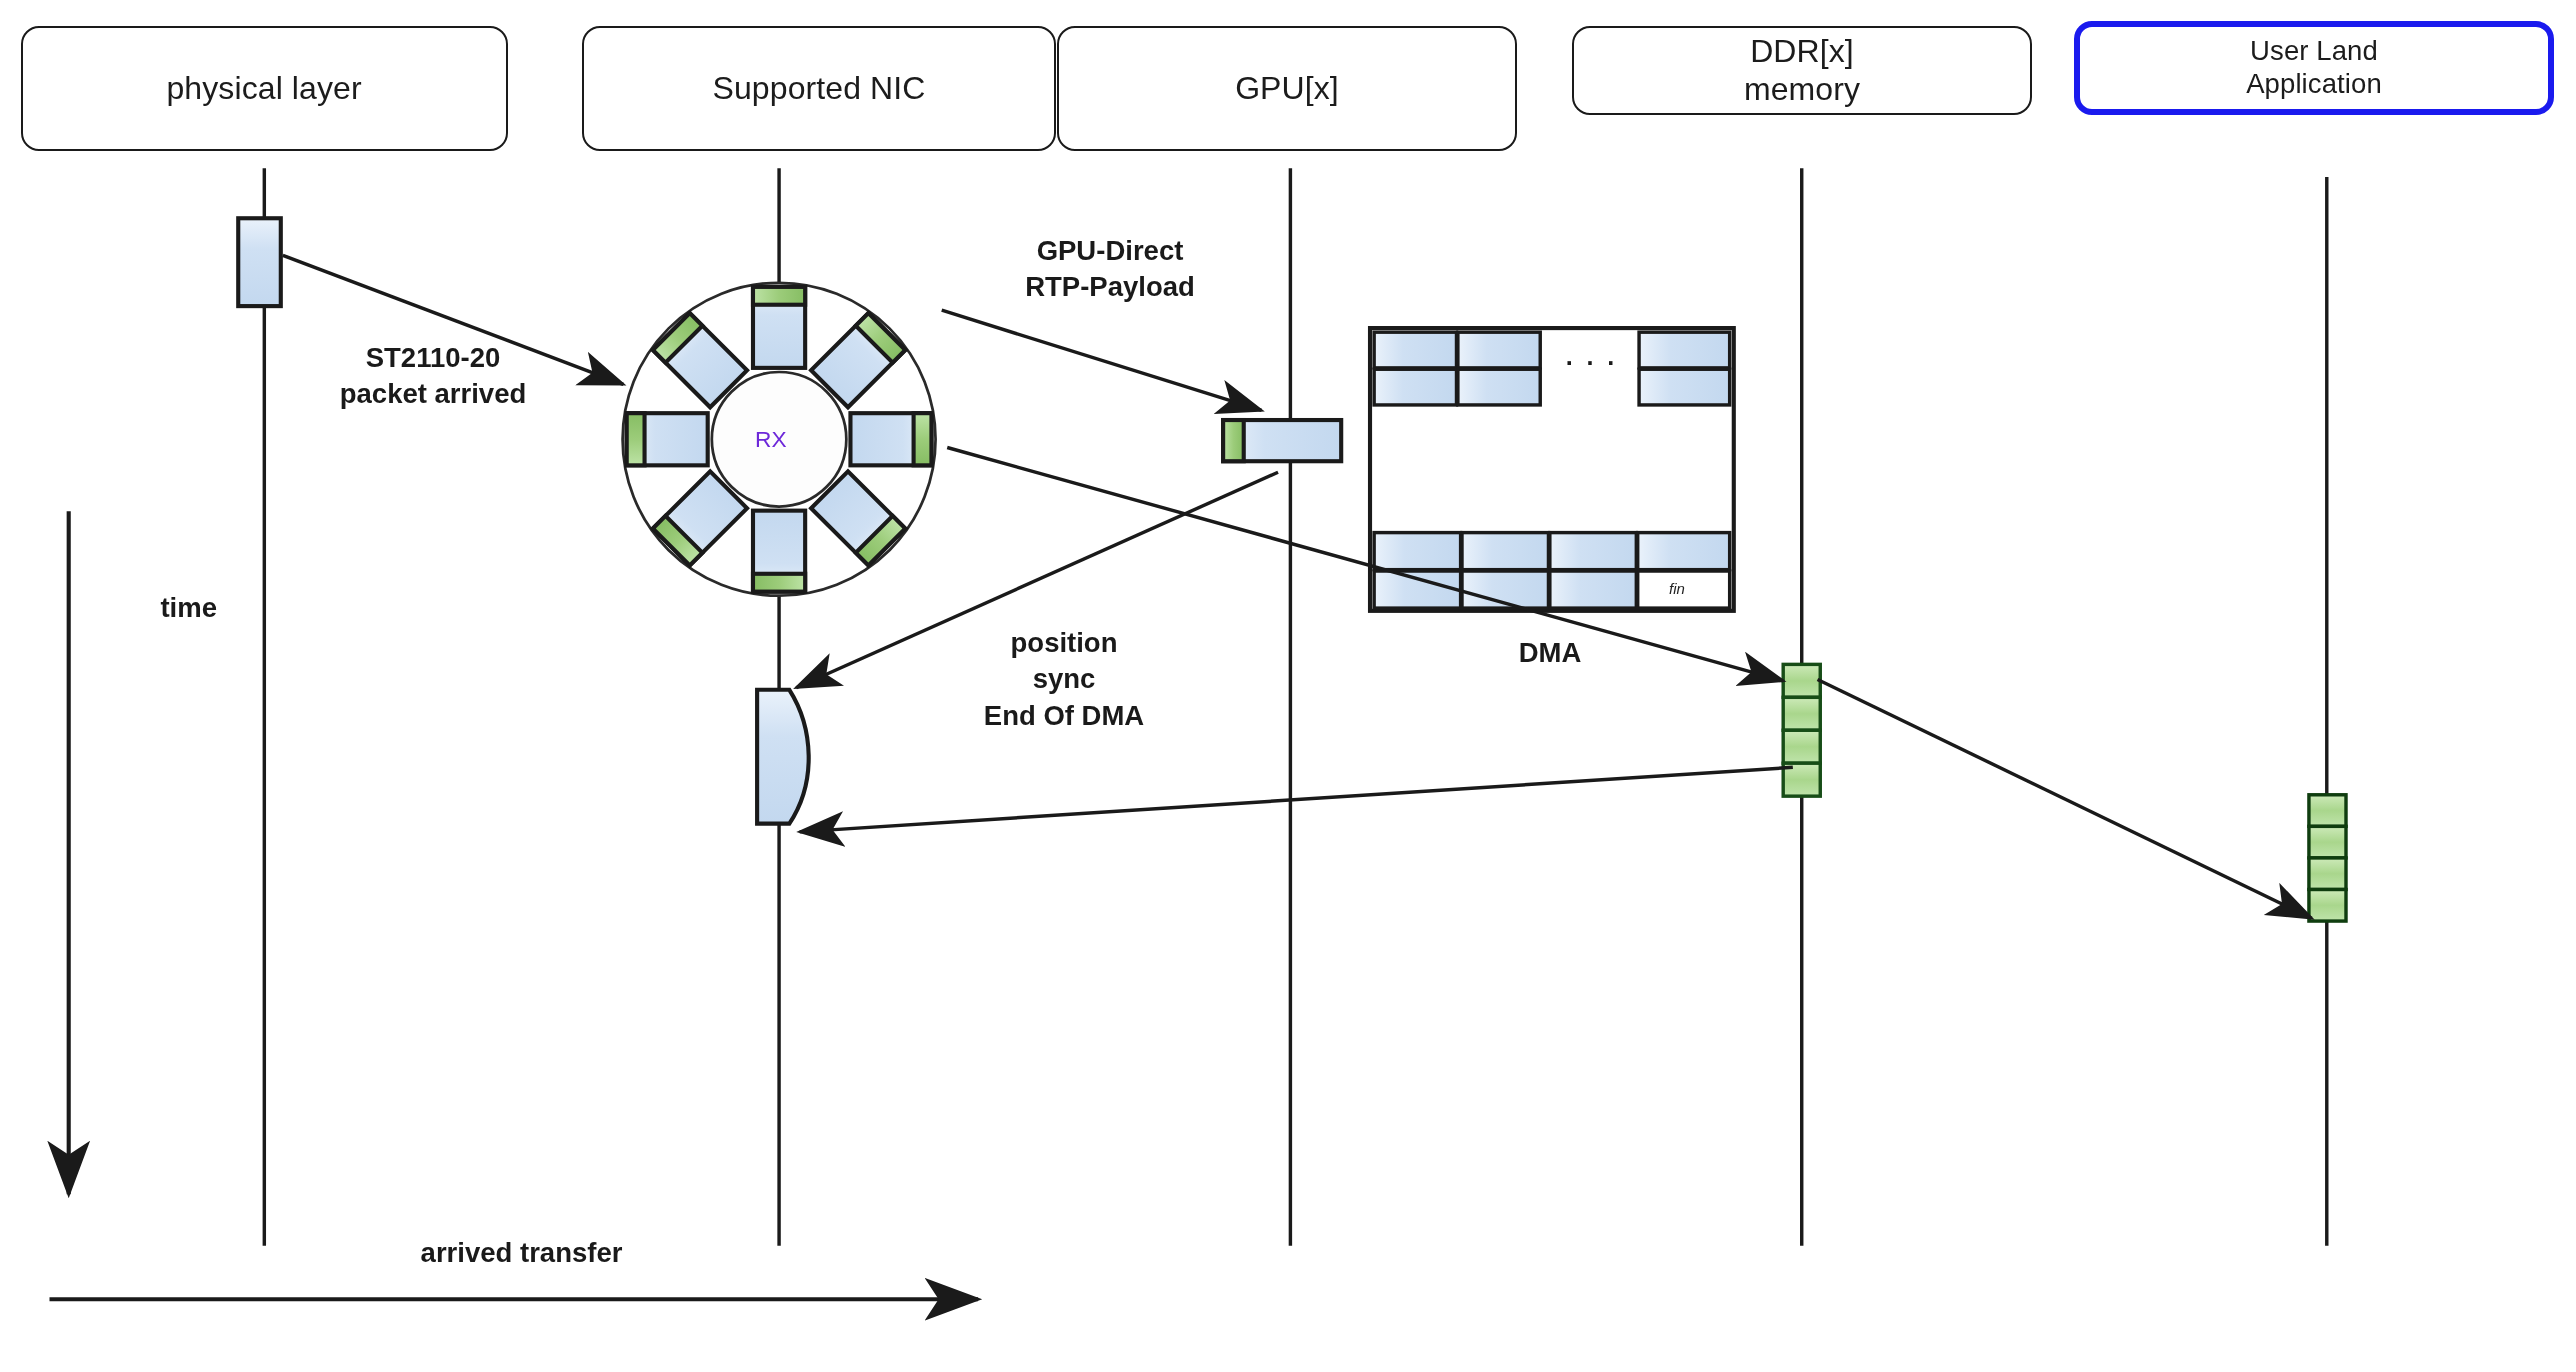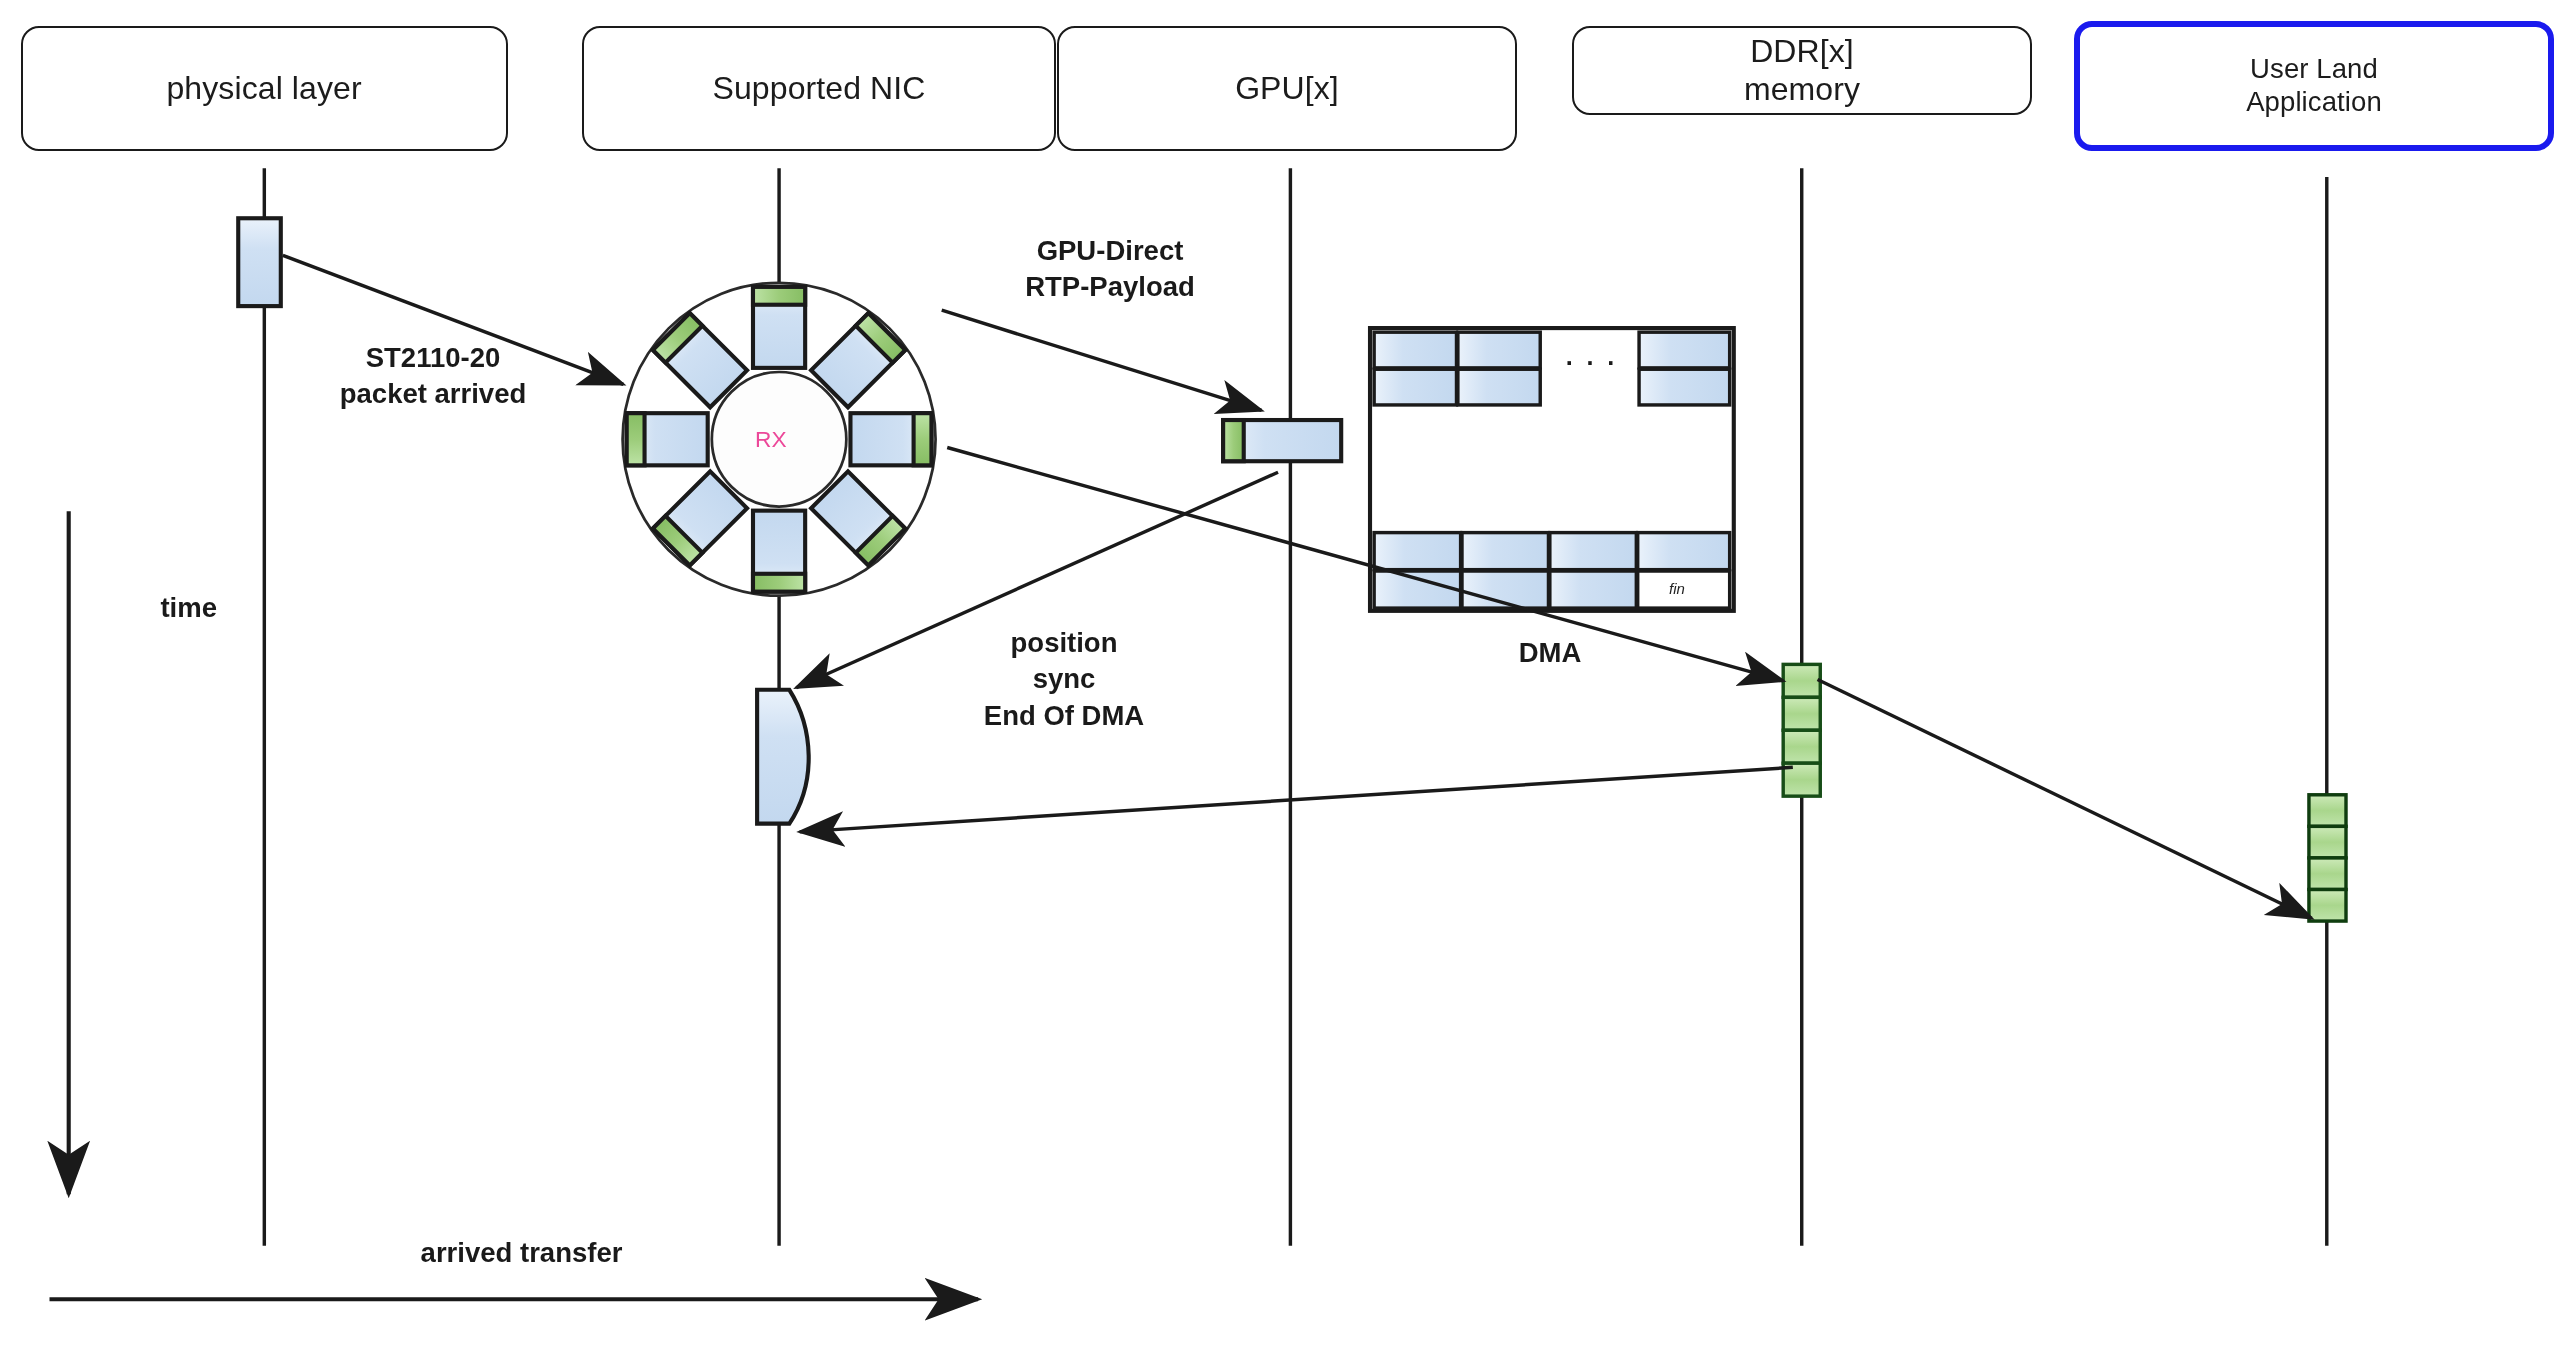--- a/index.html
+++ b/index.html
@@ -12,21 +12,21 @@
     border:2.7px solid #1a1a1a;border-radius:18px;
     display:flex;align-items:center;justify-content:center;text-align:center;
     line-height:1.18;
   }
   .lifebox.accent{border-color:#1a1aee;border-width:6.2px;}
   .lifebox .lbl{font-size:32px;color:#1c1c1c;letter-spacing:0.1px;padding:0 6.9px;}
   .lifebox.accent .lbl{font-size:27.5px;}
 
   .note{position:absolute;font-size:27.5px;color:#1a1a1a;line-height:1.32;text-align:center;white-space:pre-line;font-weight:bold;}
   .note.small{font-size:25px;}
-  .rxlabel{position:absolute;font-size:22.7px;color:#ec4899;}
+  .rxlabel{position:absolute;font-size:22.7px;color:#6d28d9;}
   .dmacell-fin{position:absolute;font-size:15px;color:#222;font-style:italic;}
 </style>
 </head>
 <body>
 
 <div id="stage">
 
   <svg class="layer" viewBox="0 0 3753 1999">
     <defs>
       <marker id="ah" markerWidth="16" markerHeight="16" refX="13" refY="5.2" orient="auto">
@@ -186,21 +186,21 @@
 
   <div class="lifebox" style="left:1057px; top:26px; width:460px; height:125px;">
     <span class="lbl">GPU[x]</span>
   </div>
 
   <div class="lifebox" style="left:1572px; top:26px; width:460px; height:89px;">
     <span class="lbl" style="white-space:pre-line;">DDR[x]
 memory</span>
   </div>
 
-  <div class="lifebox accent" style="left:2074px; top:20.6px; width:480px; height:130px;">
+  <div class="lifebox accent" style="left:2074px; top:20.6px; width:480px; height:94px;">
     <span class="lbl" style="white-space:pre-line;">User Land
 Application</span>
   </div>
 
   <div class="rxlabel" style="left:755px; top:426px;">RX</div>
 
   <div class="note" style="left:275px; top:340px; width:316px;">ST2110-20
 packet arrived</div>
 
   <div class="note" style="left:966px; top:233px; width:288px;">GPU-Direct

